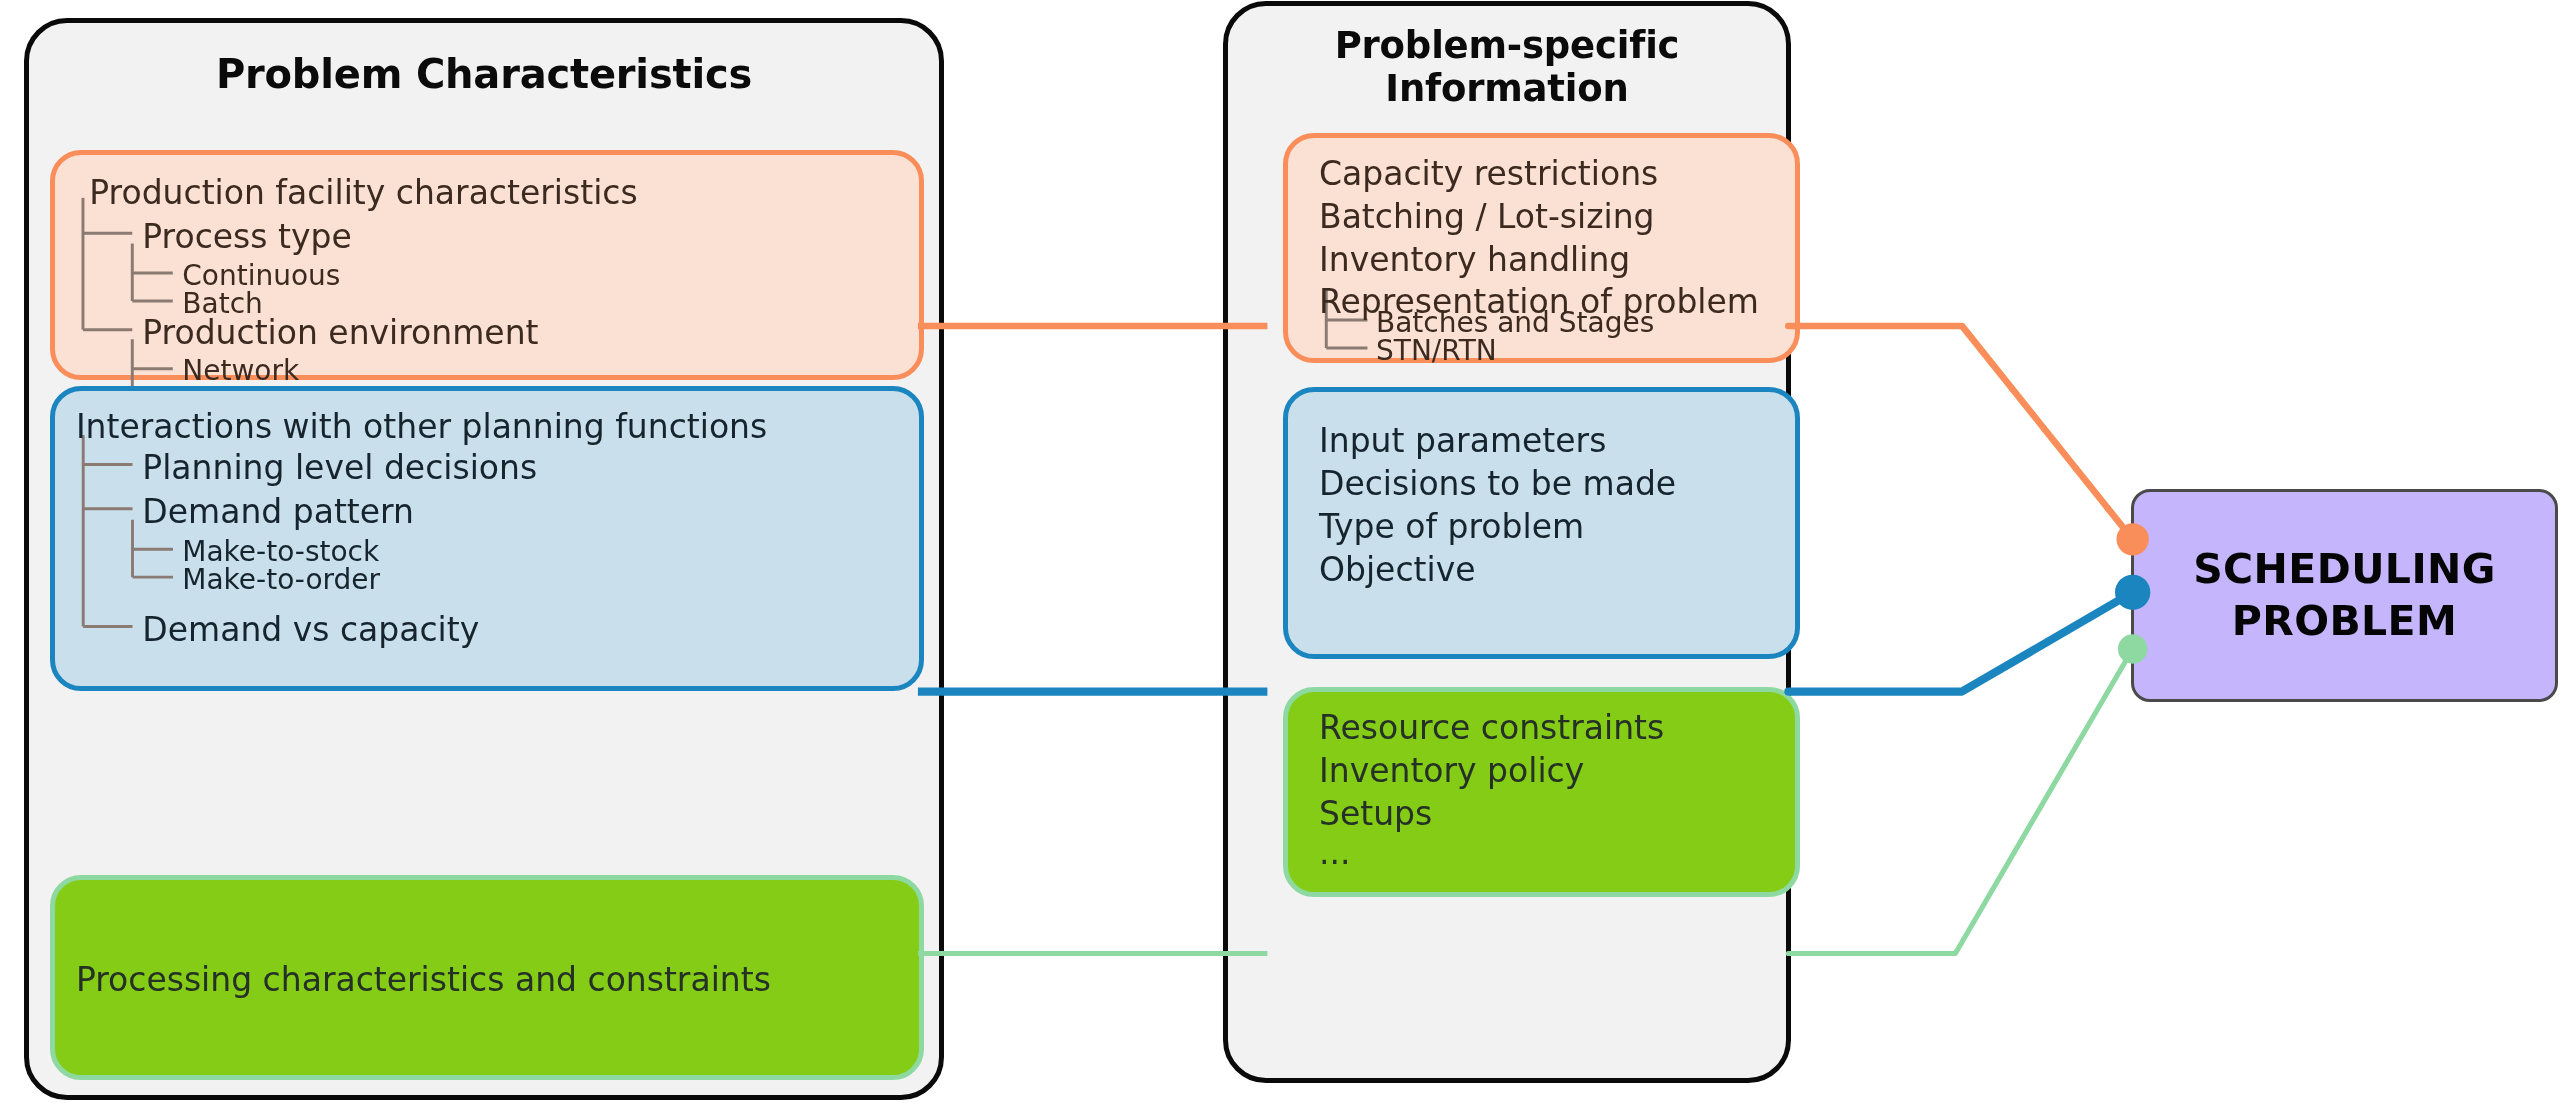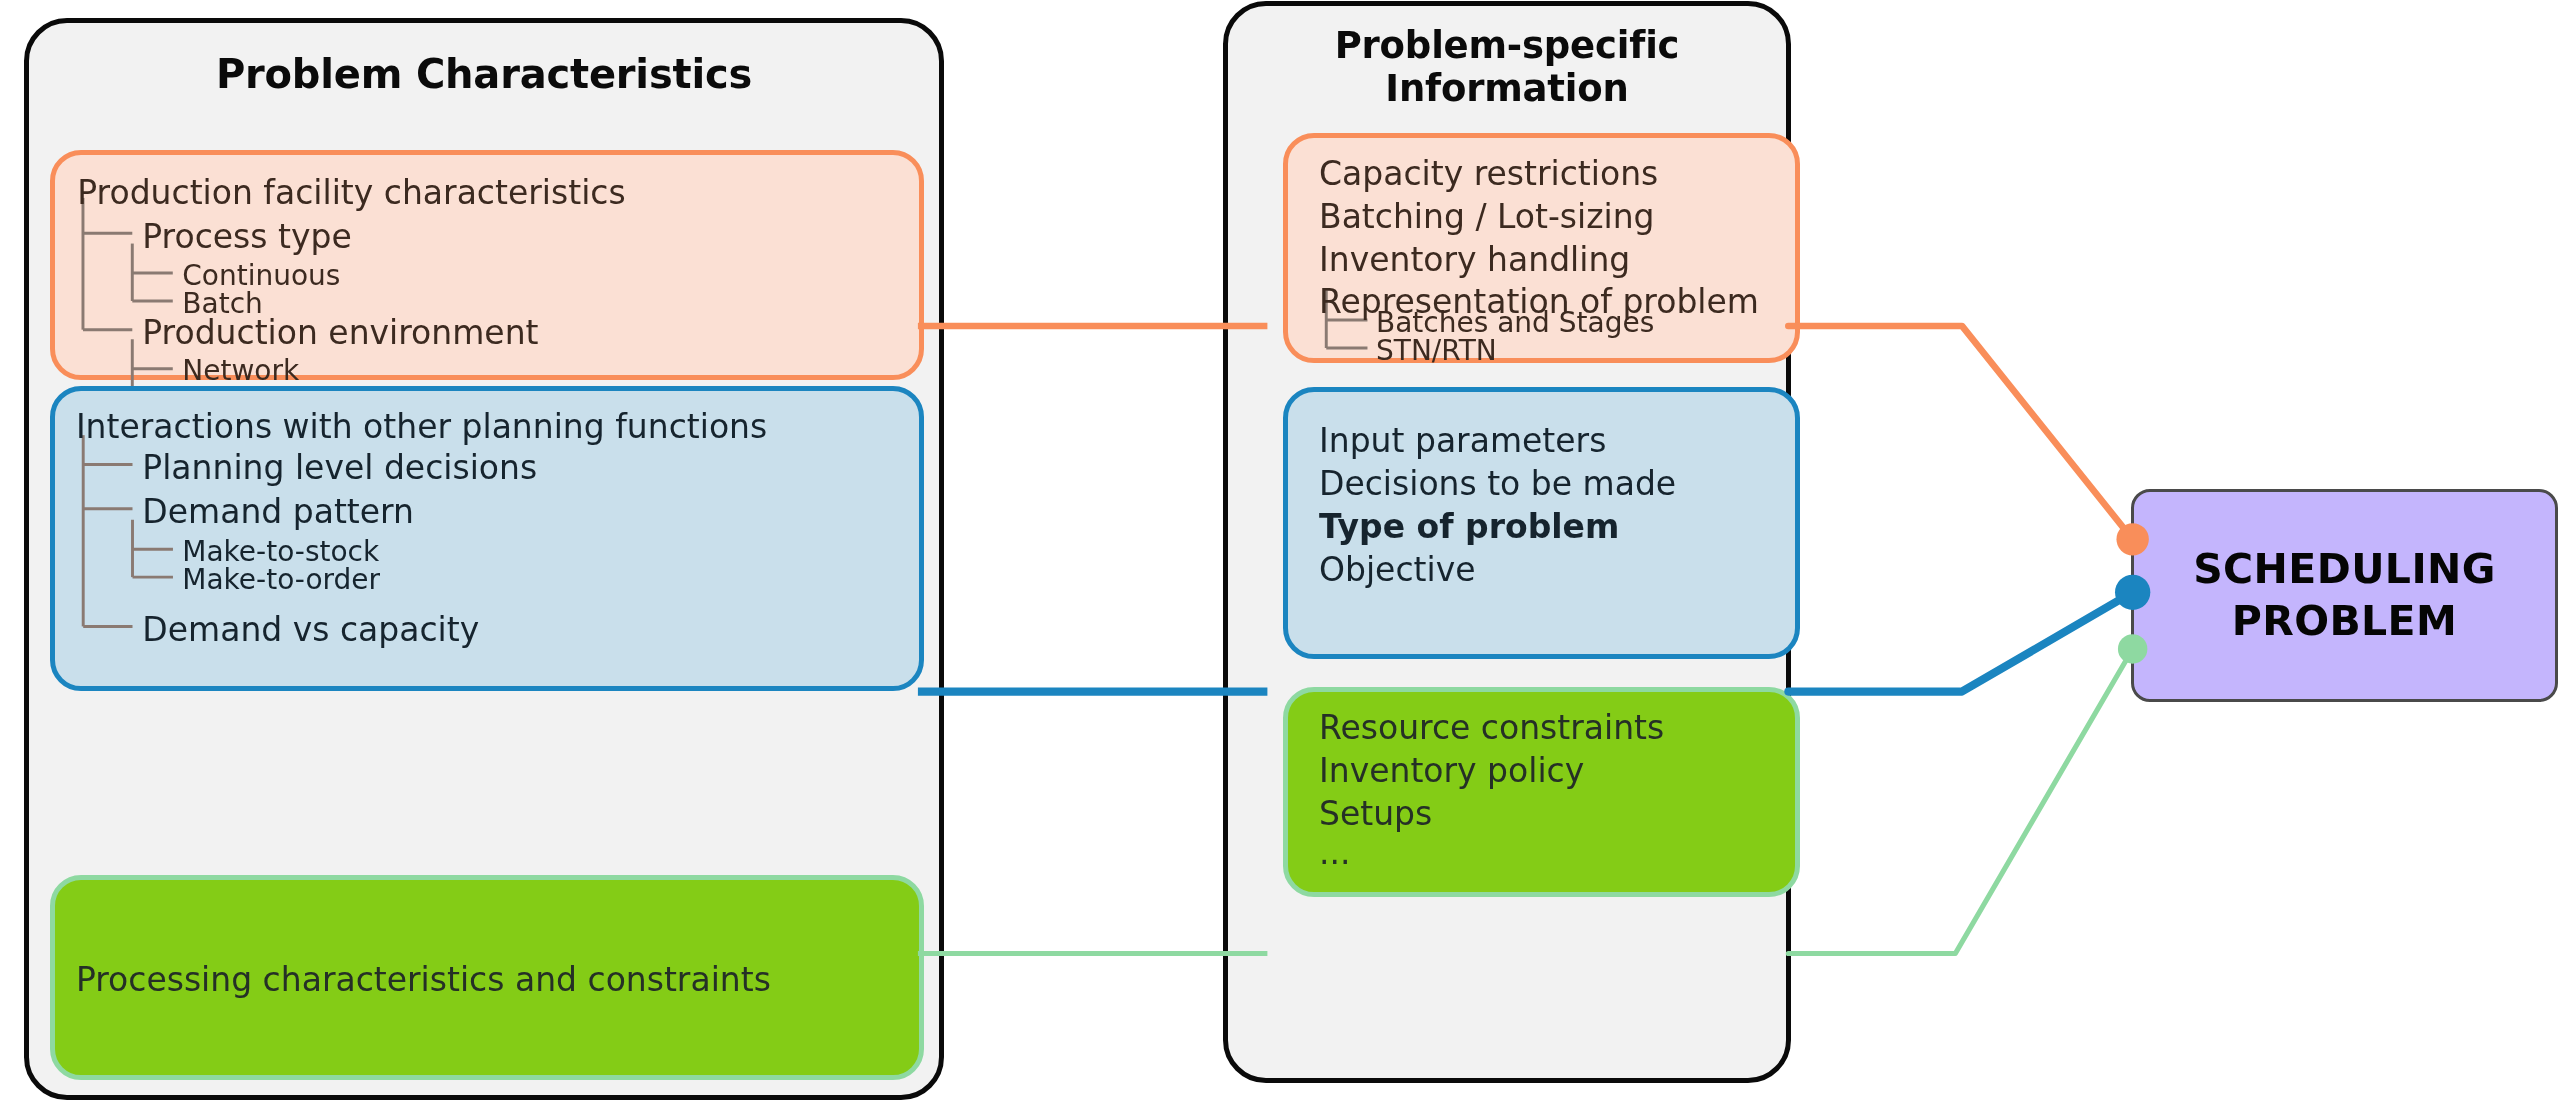--- a/index.html
+++ b/index.html
@@ -80,21 +80,21 @@
             <path d="M38 237 L105 237"></path>
             <path d="M105 120 L105 198"></path>
             <path d="M105 160 L160 160"></path>
             <path d="M105 198 L160 198"></path>
             <path d="M105 250 L105 328"></path>
             <path d="M105 290 L160 290"></path>
             <path d="M105 328 L160 328"></path>
           </g>
         </svg>
 
-        <div class="row t-orange lvl0" style="left:22px;top:17.7px;">Production  facility characteristics</div>
+        <div class="row t-orange lvl0" style="left:34px;top:17.7px;">Production  facility characteristics</div>
 
         <div class="row t-orange lvl1" style="left:87px;top:62px;">Process type</div>
 
         <div class="row t-orange lvl2" style="left:127px;top:104px;">Continuous</div>
 
         <div class="row t-orange lvl2" style="left:127px;top:132px;">Batch</div>
 
         <div class="row t-orange lvl1" style="left:87px;top:158px;">Production environment</div>
 
         <div class="row t-orange lvl2" style="left:127px;top:199px;">Network</div>
@@ -168,21 +168,21 @@
         <div class="row t-orange lvl2" style="left:88px;top:196px;">STN/RTN</div>
       </div>
     </div>
 
     <div class="panel blue" id="panel-m-blue">
       <div class="panel-inner">
         <div class="row t-blue lvl0" style="left:31px;top:29px;">Input parameters</div>
 
         <div class="row t-blue lvl0" style="left:31px;top:72px;">Decisions to be made</div>
 
-        <div class="row t-blue lvl0" style="left:31px;top:115px;font-weight:bold;">Type of problem</div>
+        <div class="row t-blue lvl0" style="left:31px;top:115px;">Type of problem</div>
 
         <div class="row t-blue lvl0" style="left:31px;top:158px;">Objective</div>
       </div>
     </div>
 
     <div class="panel green" id="panel-m-green">
       <div class="panel-inner">
         <div class="row t-green lvl0" style="left:31px;top:16px;">Resource constraints</div>
 
         <div class="row t-green lvl0" style="left:31px;top:59px;">Inventory policy</div>

